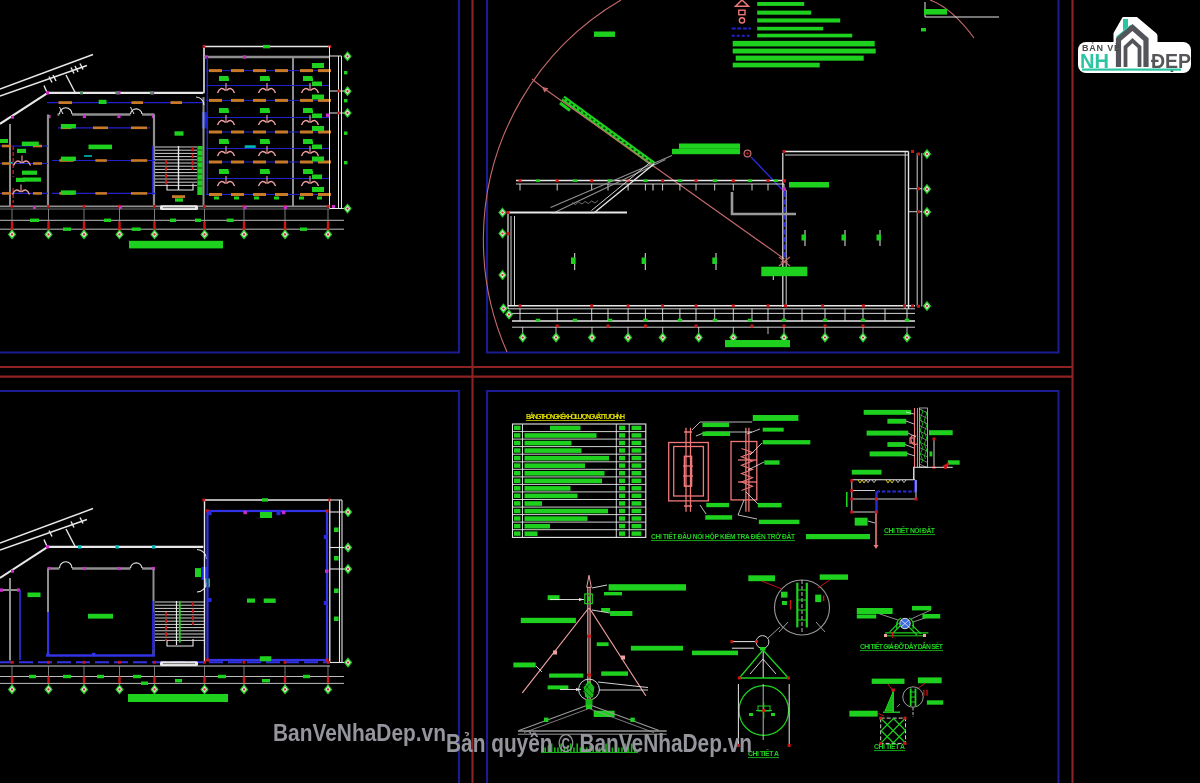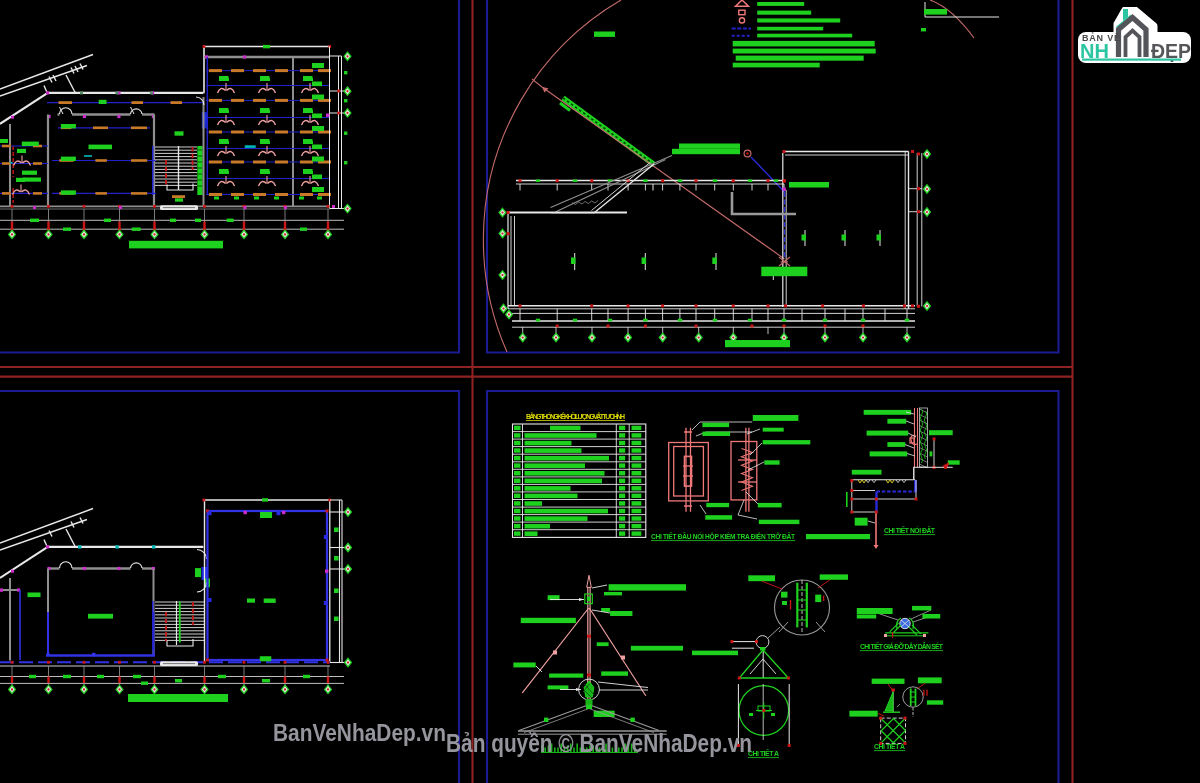--- a/index.html
+++ b/index.html
@@ -1608,21 +1608,21 @@
 <line x1="913" y1="707.5" x2="913" y2="717" stroke="#e8e8e8" stroke-width="0.8" stroke-dasharray="3,1.5"></line>
       </g>
 
 <g>
         <text x="874" y="749" fill="#1fd11f" font-size="6.8" font-weight="bold" textLength="31">CHI TIẾT A</text>
         <line x1="874" y1="750.6" x2="905" y2="750.6" stroke="#1fd11f" stroke-width="0.8"></line>
       </g>
 </g>
 </svg>
 
-<div style="position:absolute;left:1077px;top:7px;width:116px;height:57px">
+<div style="position:absolute;left:1077px;top:17px;width:116px;height:57px">
 <svg width="116" height="57" viewBox="0 0 116 57">
 <path d="M48,3 L58,3 L77,19 L77,49 L40,49 L40,17 Z" fill="#ffffff" stroke="#ffffff" stroke-width="7" stroke-linejoin="round"></path>
 <rect x="1" y="25" width="113" height="31" rx="8" fill="#ffffff"></rect>
 <path d="M46,2 L51,2 L51,10 L46,14 Z" fill="#2cc5a2"></path>
 <path d="M40.5,21.5 L55,9.5" stroke="#2cc5a2" stroke-width="4.6"></path>
 <path d="M41.5,50 L41.5,22.5 L55.5,10.5 L69,22.5 L69,50" fill="none" stroke="#54555a" stroke-width="5.2"></path>
 <path d="M48.5,50 L48.5,30 L55.5,23.5 L62.5,30 L62.5,50" fill="#ffffff" stroke="#54555a" stroke-width="3.8"></path>
 <text x="5" y="33.5" font-family="Liberation Sans,sans-serif" font-size="9" font-weight="bold" fill="#4a4a4b" letter-spacing="0.8">BẢN VẼ</text>
 <text x="3" y="51" font-family="Liberation Sans,sans-serif" font-size="20" font-weight="bold" fill="#2cc5a2">NH</text>
 <text x="74" y="51" font-family="Liberation Sans,sans-serif" font-size="19.5" font-weight="bold" fill="#55565a">ĐẸP</text>

